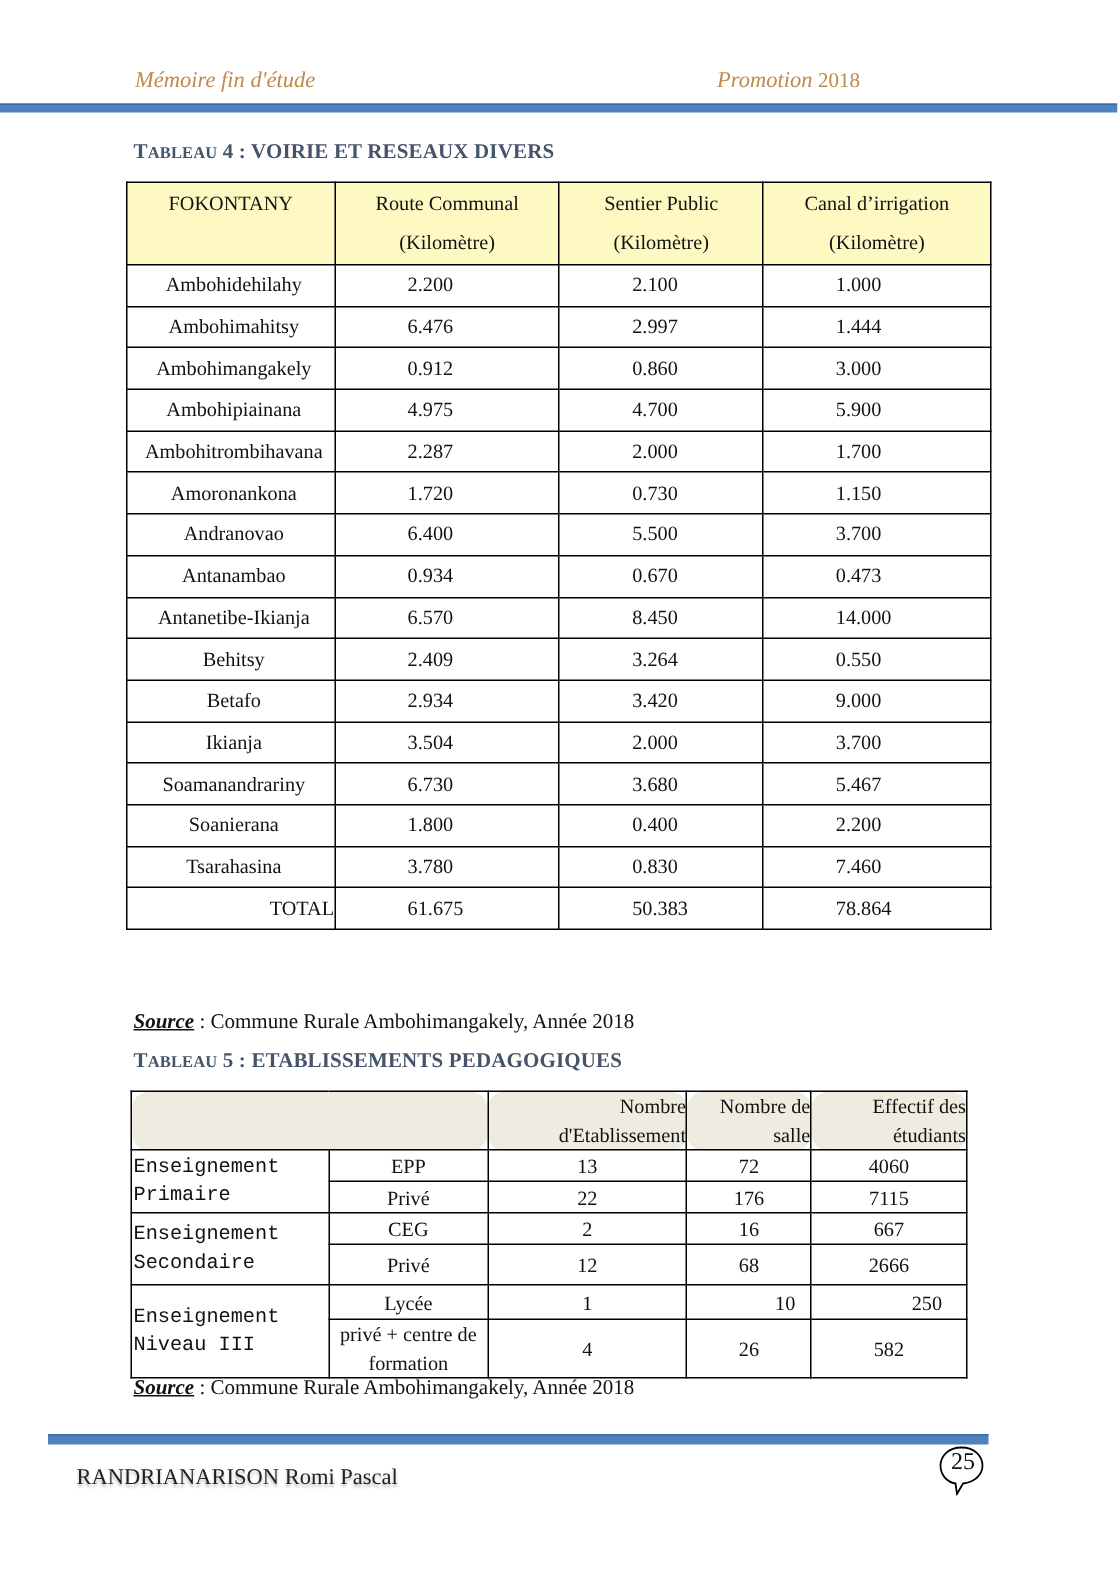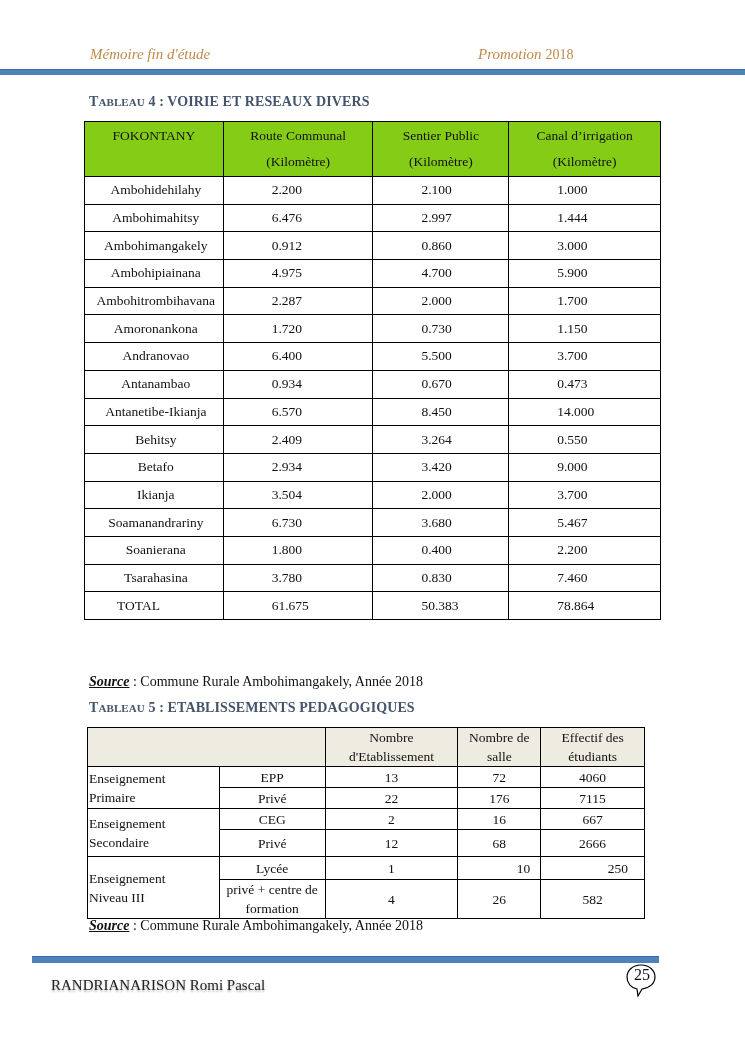--- a/index.html
+++ b/index.html
@@ -12,36 +12,36 @@
   .hdr-bar { position:absolute; left:0; top:69px; width:745px; height:5px; background:#4f81bd; border-top:1px solid #3a6ba6; }
 
   .caption { position:absolute; left:89px; font-weight:bold; font-size:14px; color:#44546a; letter-spacing:0.1px; }
   .caption .sc { font-size:11px;margin-top:21px; }
   .caption .num { font-size:14px; }
 
   table { border-collapse:collapse; position:absolute; }
   td, th { border:1px solid #000; font-weight:normal; font-size:13.5px; padding:0; }
 
   #t4 { left:84px; top:121px; width:577px; }
-  #t4 th { background:#84cc16; height:53px; vertical-align:top; text-align:center; line-height:26px; padding-top:1px; }
+  #t4 th { background:#fef9c3; height:53px; vertical-align:top; text-align:center; line-height:26px; padding-top:1px; }
   #t4 td { height:26.7px; }
   #t4 td.name { text-align:center; padding-left:4px; }
   #t4 td.v1 { padding-left:48px; }
   #t4 td.v2 { padding-left:48px; }
   #t4 td.v3 { padding-left:48px; }
   #t4 .c0 { width:137px; } #t4 .c1 { width:148px; } #t4 .c2 { width:134px; } #t4 .c3 { width:150px; }
-  #t4 td.total { text-align:left;padding-left:32px; }
+  #t4 td.total { text-align:right;padding-left:32px; }
 
   .source { position:absolute; left:89px; font-size:14px; }
   .source b { font-style:italic; text-decoration:underline; }
 
   #t5 { left:87px; top:727px; width:558px; }
-  #t5 th { background:#eeece1; text-align:center; line-height:19px; height:38px; }
+  #t5 th { background:#eeece1; text-align:right; line-height:19px; height:38px;border-radius:11px; }
   #t5 td { text-align:center; height:20px; line-height:19px; }
-  #t5 td.grp { text-align:left; padding-left:1px; vertical-align:middle; }
+  #t5 td.grp { text-align:left; padding-left:1px; vertical-align:middle;font-family:Liberation Mono, monospace; }
   #t5 td.tall { height:38px; }
 
   .ftr-bar { position:absolute; left:32px; top:956px; width:627px; height:6px; background:#4f81bd; border-top:1px solid #3a6ba6; }
   .ftr-name { position:absolute; left:51px; top:977px; font-size:15px; color:#222; text-shadow:0 2px 2px #bbb; }
   .pagebubble { position:absolute; left:625px; top:963px; width:32px; height:34px; }
   .pagenum { position:absolute; left:627px; top:966px; width:30px; text-align:center; font-size:16px; }
 </style>
 </head>
 <body>
 

